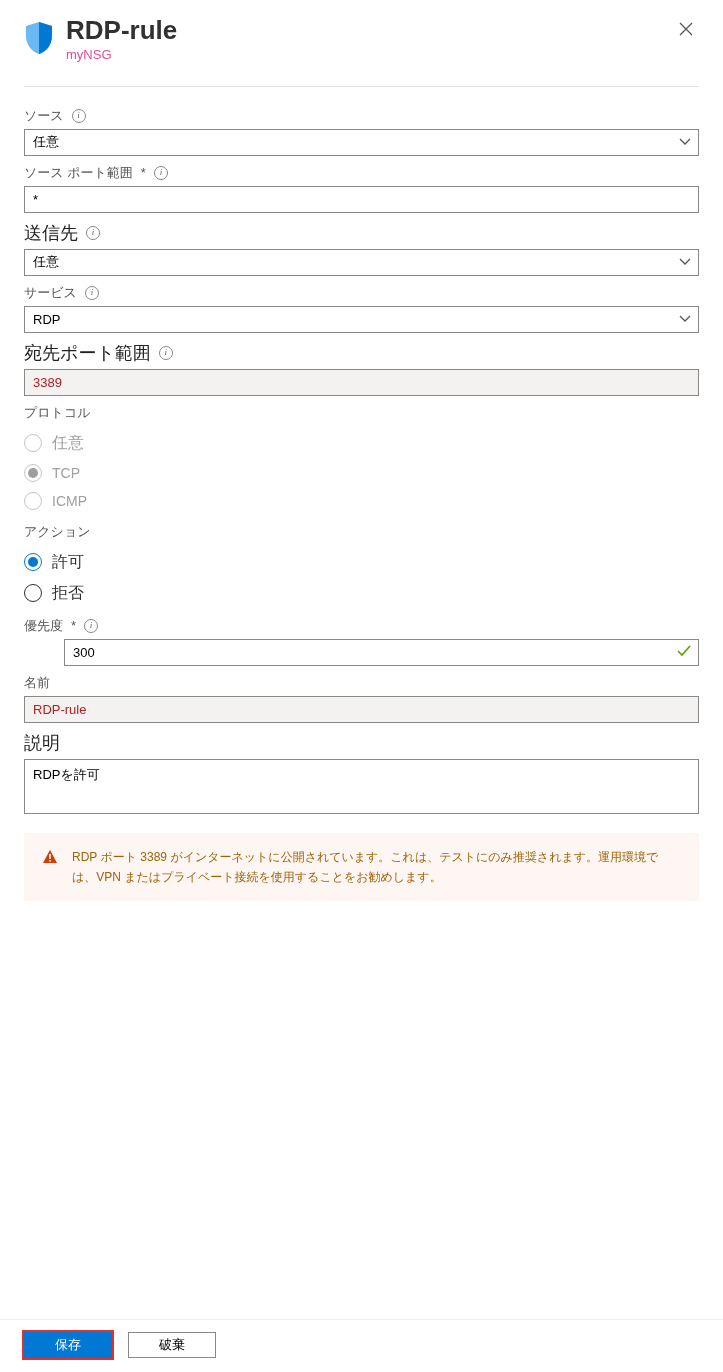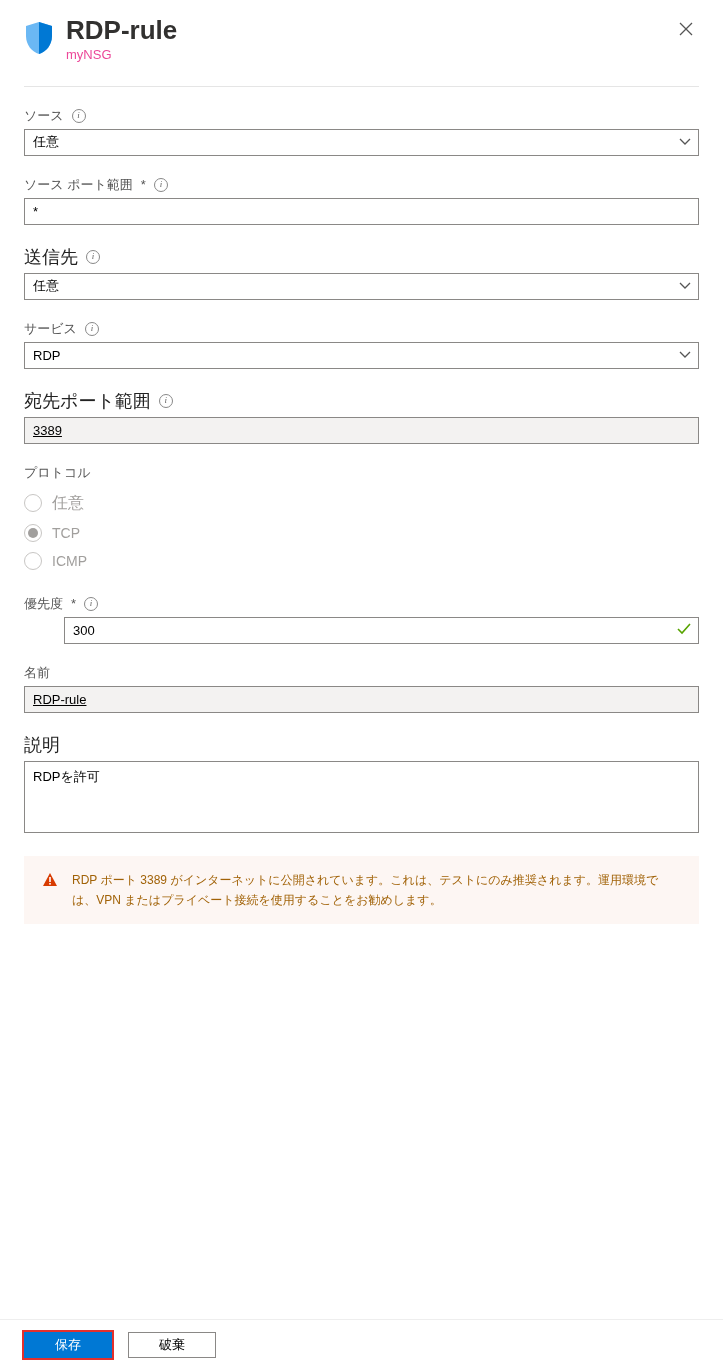--- a/index.html
+++ b/index.html
@@ -24,38 +24,38 @@
     margin-bottom: 20px;
   }
   .shield-wrap { flex: 0 0 auto; padding-top: 4px;}
   .title-wrap { flex: 1; }
   h1 { font-size: 26px; font-weight: 600; line-height: 1.1; }
   .subtitle { font-size: 13px; color: #ec4899; margin-top: 2px; }
   .close-btn {
     background: none; border: none; cursor: pointer; padding: 6px;
     font-size: 16px; color: #555;
   }
-  .field-group { margin-bottom: 20px; }
+  .field-group { margin-bottom: 8px; }
   .field-label {
     display: flex; align-items: center; gap: 8px;
     font-size: 13px; color: #555; margin-bottom: 4px;
   }
   .field-label.emph { font-size: 18px; color: #222; }
   .info-icon {
     display: inline-flex; align-items: center; justify-content: center;
     width: 14px; height: 14px; border: 1px solid #888; border-radius: 50%;
     font-size: 9px; color: #666; font-style: italic; font-family: serif;
     line-height: 1;
   }
   .field-input, .textarea {
     width: 100%; border: 1px solid #8a8886; padding: 5px 28px 5px 8px;
     font-size: 13px; font-family: inherit; background: #fff; position: relative;
   }
-  .textarea { height: 72px; resize: none; padding: 6px 8px;}
-  .field-input.disabled { background: #f3f2f1; color: #000000; text-decoration: underline; }
+  .textarea { height: 55px; resize: none; padding: 6px 8px;}
+  .field-input.disabled { background: #f3f2f1; color: #b91c1c; }
   .select-wrap { position: relative; }
   .select-wrap .chev {
     position: absolute; right: 8px; top: 50%; transform: translateY(-50%);
     pointer-events: none; font-size: 11px; color: #555;
   }
   .valid-wrap { position: relative; padding-left: 40px; }
   .valid-wrap .check {
     position: absolute; right: 8px; top: 50%; transform: translateY(-50%);
     color: #57a300; font-size: 14px; pointer-events: none;
   }
@@ -198,20 +198,37 @@
           </span>
         <span class="radio-label">TCP</span>
       </div>
       <div class="radio-row disabled">
         <span class="radio-circle"></span>
         <span class="radio-label">ICMP</span>
       </div>
     </div>
   </div>
 
+  <div class="field-group">
+    <div class="field-label">
+      <span>アクション</span>
+    </div>
+    <div class="radio-group">
+      <div class="radio-row sel">
+        <span class="radio-circle blue-b">
+            <span class="radio-dot blue"></span>
+          </span>
+        <span class="radio-label jp">許可</span>
+      </div>
+      <div class="radio-row">
+        <span class="radio-circle" style="border-width:1.5px;border-color:#323130;"></span>
+        <span class="radio-label jp">拒否</span>
+      </div>
+    </div>
+  </div>
 
   <div class="field-group">
     <div class="field-label">
       <span>優先度</span>
       <span class="req">*</span>
       <span class="info-icon">i</span>
     </div>
     <div class="valid-wrap">
       <input class="field-input" value="300" style="">
       <span class="check">

